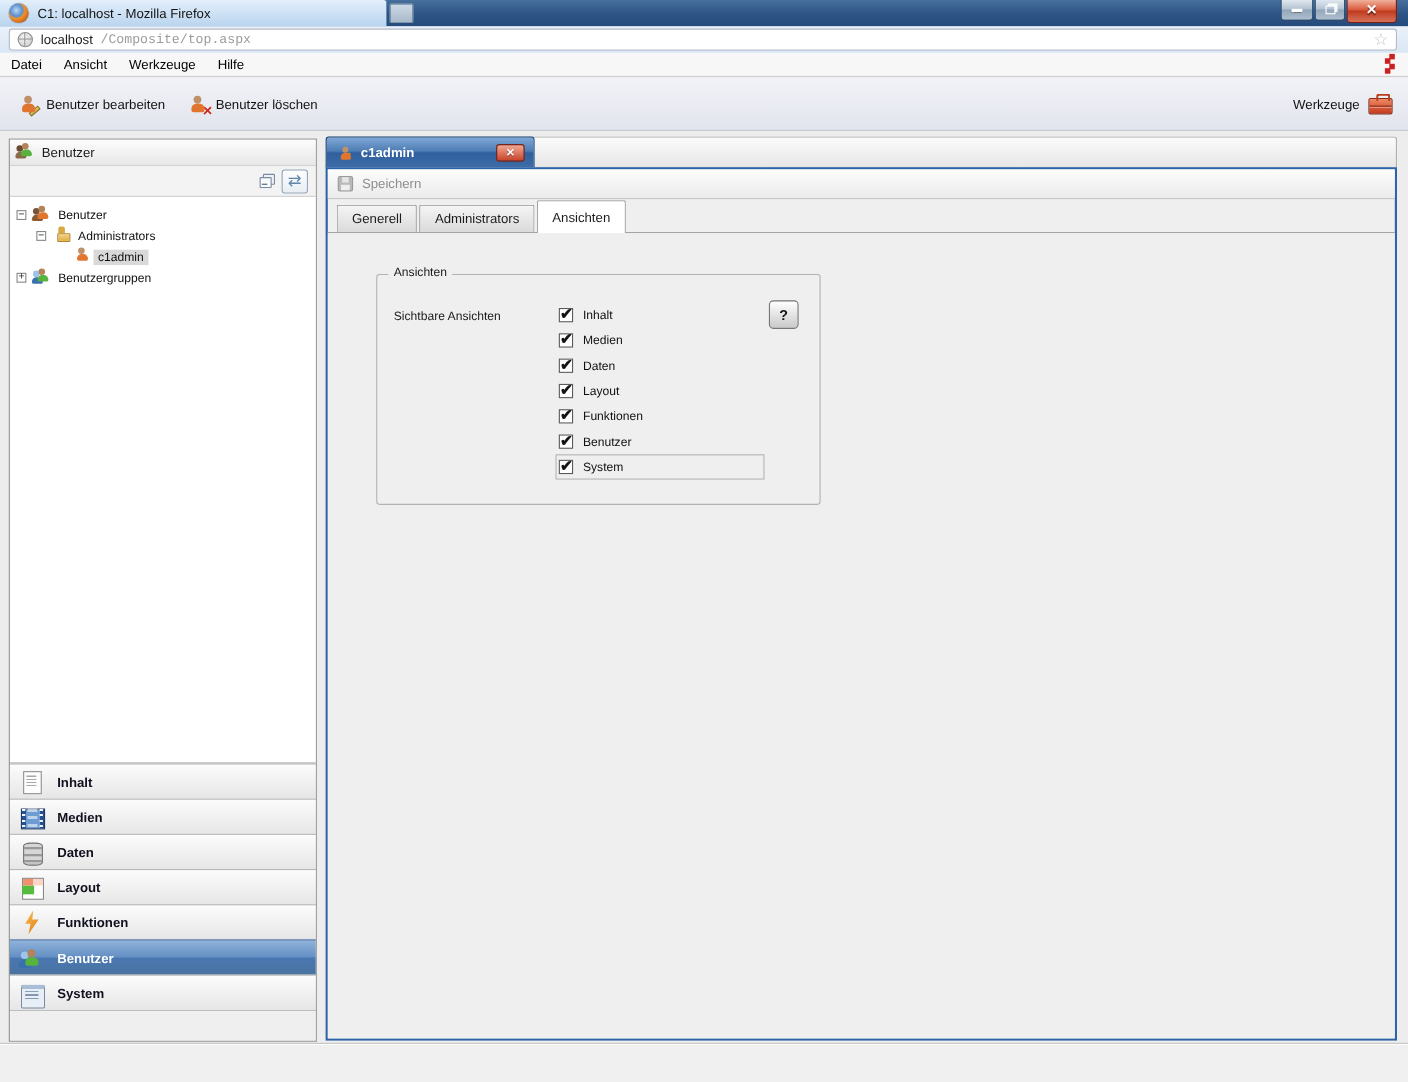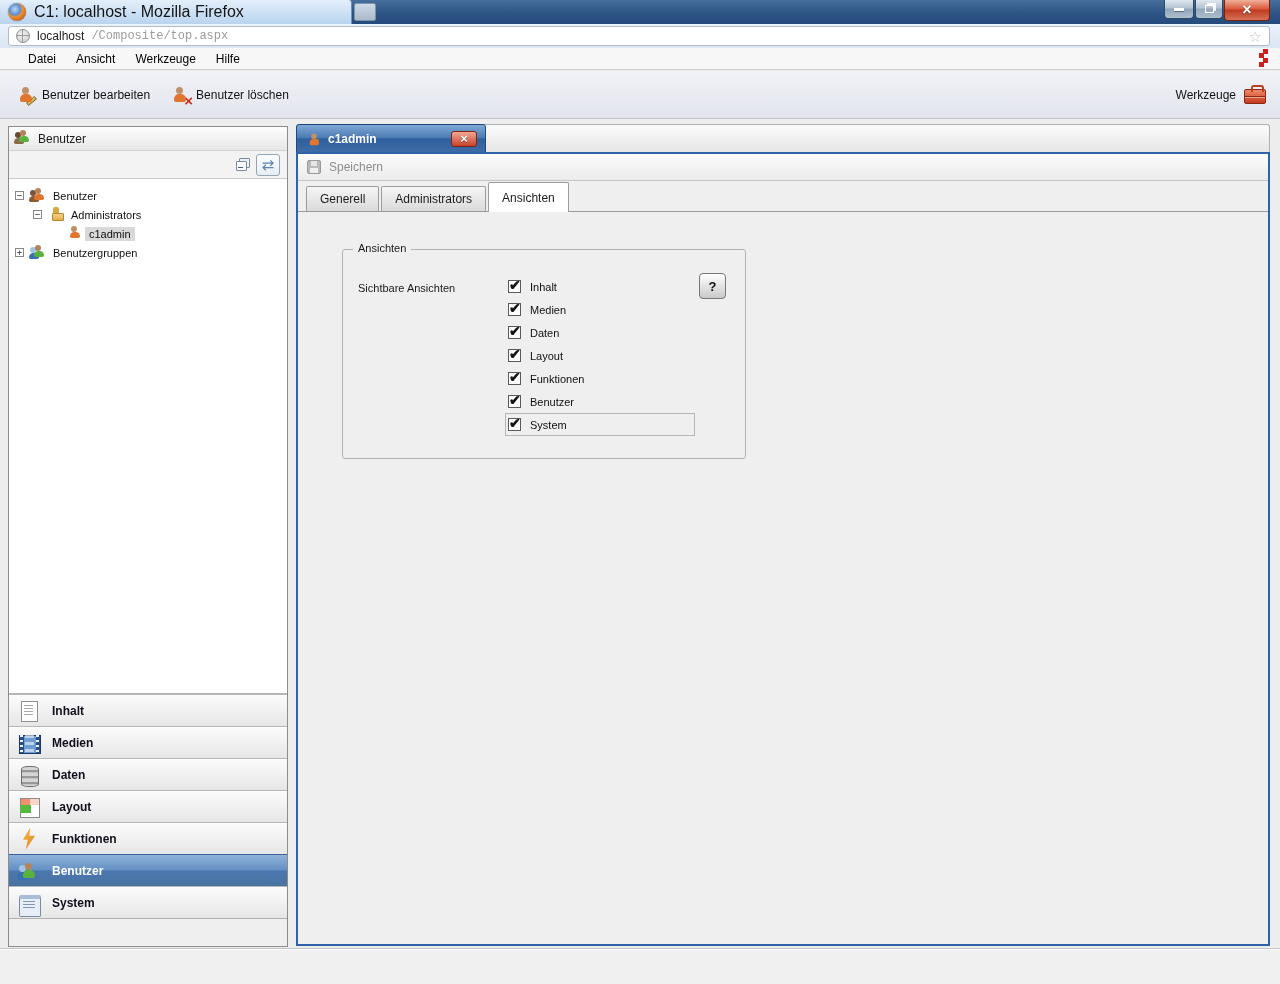--- a/index.html
+++ b/index.html
@@ -12,21 +12,21 @@
 
   
   .titlebar { position:absolute; left:0; top:0; right:0; height:24px;
     background:linear-gradient(#466f9d 0%, #2d5484 55%, #244b7b 100%); }
   .ff-tab { position:absolute; left:0; top:0; width:352px; height:24px;
     background:linear-gradient(#e3effb, #b9d4ef); border-right:1px solid #6f93bb;
     border-radius:0 3px 0 0; display:flex; align-items:center; gap:8px; padding:0 8px; }
   .firefox-ico { width:18px; height:18px; border-radius:50%;
     background:radial-gradient(circle at 38% 35%, #bcd9f5 0%, #5b8fd0 34%, #f09030 48%, #cf6a1a 72%, #8a3c0a 100%);
     box-shadow:0 0 1px #23446a; }
-  .ff-title { font-size:16px; color:#141414; white-space:nowrap; }
+  .ff-title { font-size:12px; color:#141414; white-space:nowrap; }
   .tab-small-btn { position:absolute; left:354px; top:3px; width:22px; height:18px;
     background:linear-gradient(#cdd9e6,#a9bacb); border:1px solid #7d93a9; border-radius:2px; }
   .win-controls { position:absolute; top:0; right:10px; display:flex; }
   .win-btn { height:19px; border:1px solid #2e4a66; border-top:none; border-radius:0 0 4px 4px;
     display:flex; align-items:center; justify-content:center; margin-left:1px;
     background:linear-gradient(#dfe7ef 0%, #b4c3d2 45%, #93a7ba 50%, #aebfcf 100%); }
   .win-btn.min { width:30px; } .win-btn.max { width:28px; }
   .win-btn.close { width:46px; height:21px; border-color:#7c1f10;
     background:linear-gradient(#f0b09a 0%, #d9593c 45%, #c03a1e 50%, #d4715a 100%); }
   .glyph-min { width:10px; height:3px; background:#fff; box-shadow:0 1px 1px rgba(0,0,0,.4); }
@@ -44,21 +44,21 @@
     background:radial-gradient(circle at 40% 35%, #f4f4f4, #c9c9c9); position:relative; }
   .globe-ico::before { content:""; position:absolute; left:0; right:0; top:5px; height:1px; background:#9a9a9a; }
   .globe-ico::after { content:""; position:absolute; left:5px; top:0; bottom:0; width:1px; background:#9a9a9a; }
   .url-host { color:#1c1c1c; }
   .url-path { color:#9b9b9b;font-family:Liberation Mono, monospace; }
   .star-ico { margin-left:auto; color:#c4c4c4; font-size:15px; line-height:1; }
   .star-ico::before { content:"\2606"; }
 
   
   .menubar { position:absolute; left:0; top:48px; right:0; height:22px; background:#f7f7f8;
-    border-bottom:1px solid #cfcfcf; display:flex; align-items:center; padding-left:18px; }
+    border-bottom:1px solid #cfcfcf; display:flex; align-items:center; padding-left:0; }
   .menu-item { padding:2px 10px; color:#000; cursor:default; }
   .c1-logo { position:absolute; right:16px; top:5px; width:5px; height:5px; background:#cc1f1f;
     box-shadow:4px -4px 0 #cc1f1f, 4px 5px 0 #cc1f1f, 0 9px 0 #cc1f1f; }
 
   
   .apptoolbar { position:absolute; left:0; top:71px; right:0; height:48px;
     background:linear-gradient(#f2f3f8, #e2e4ed); border-bottom:1px solid #c2c4cd;
     display:flex; align-items:center; padding:0 14px; gap:18px; }
   .tb-btn { display:flex; align-items:center; gap:8px; color:#121212; }
   .tb-right { margin-left:auto; display:flex; align-items:center; gap:8px; }

